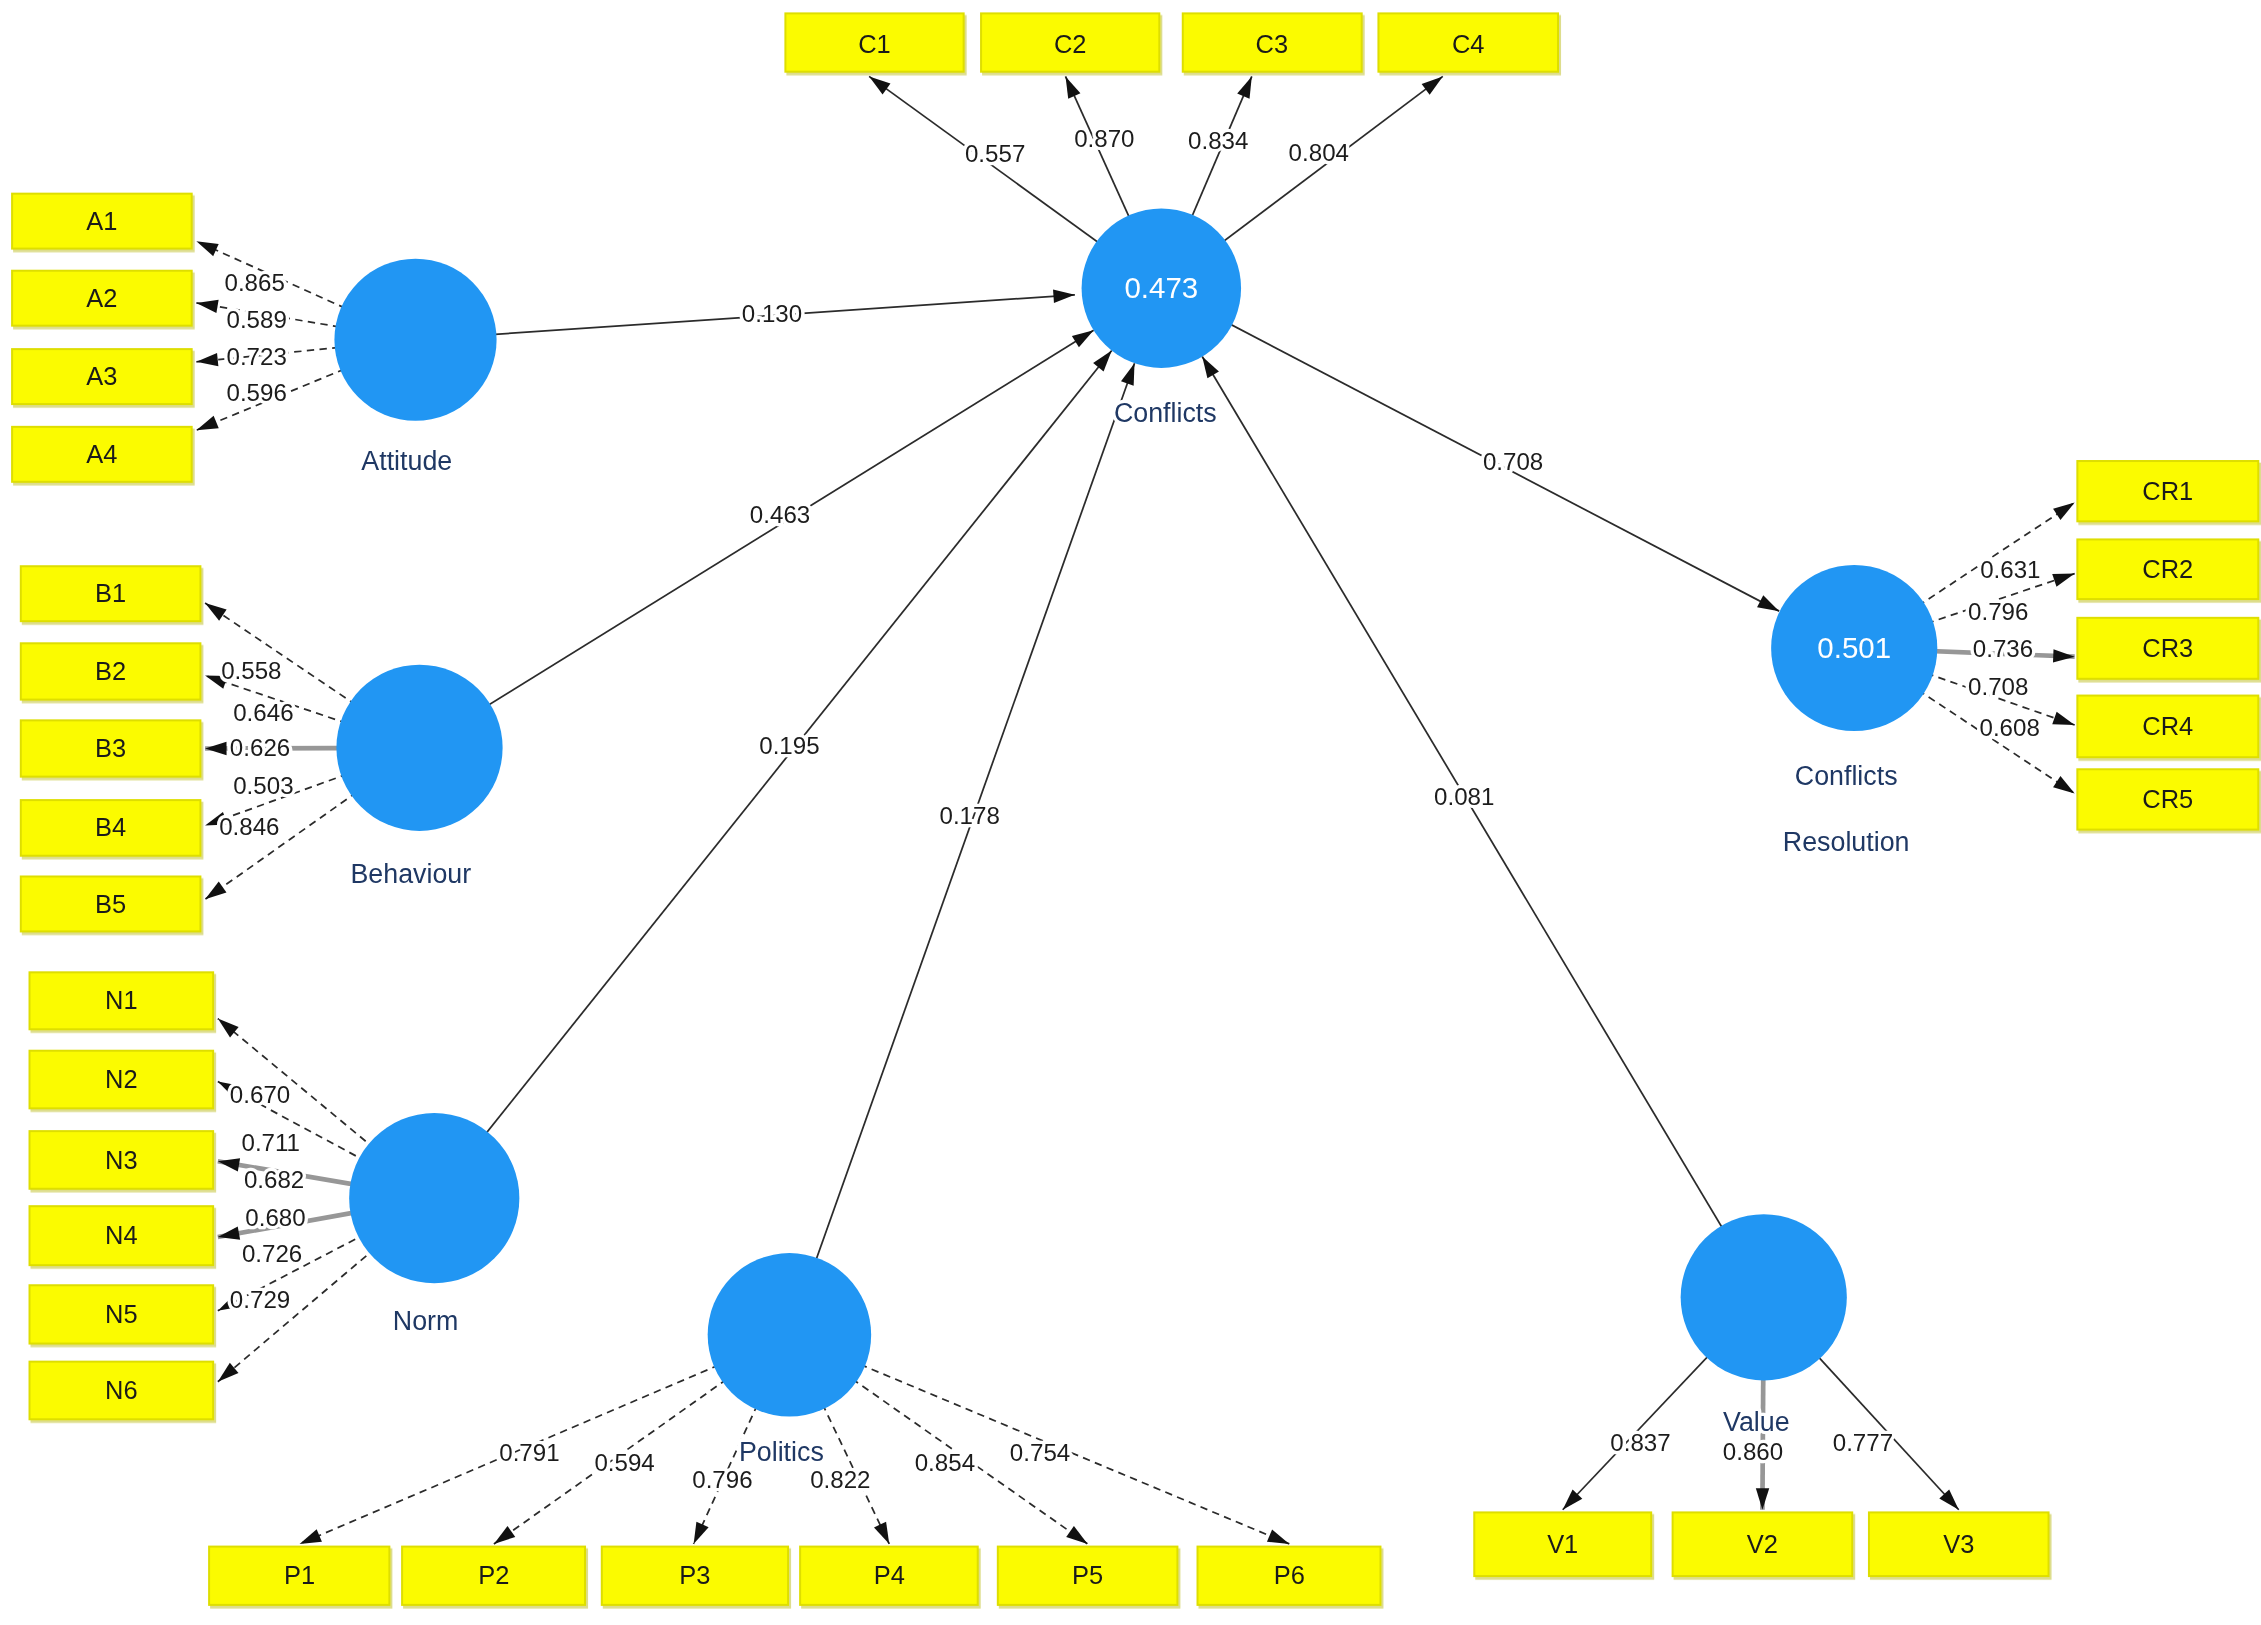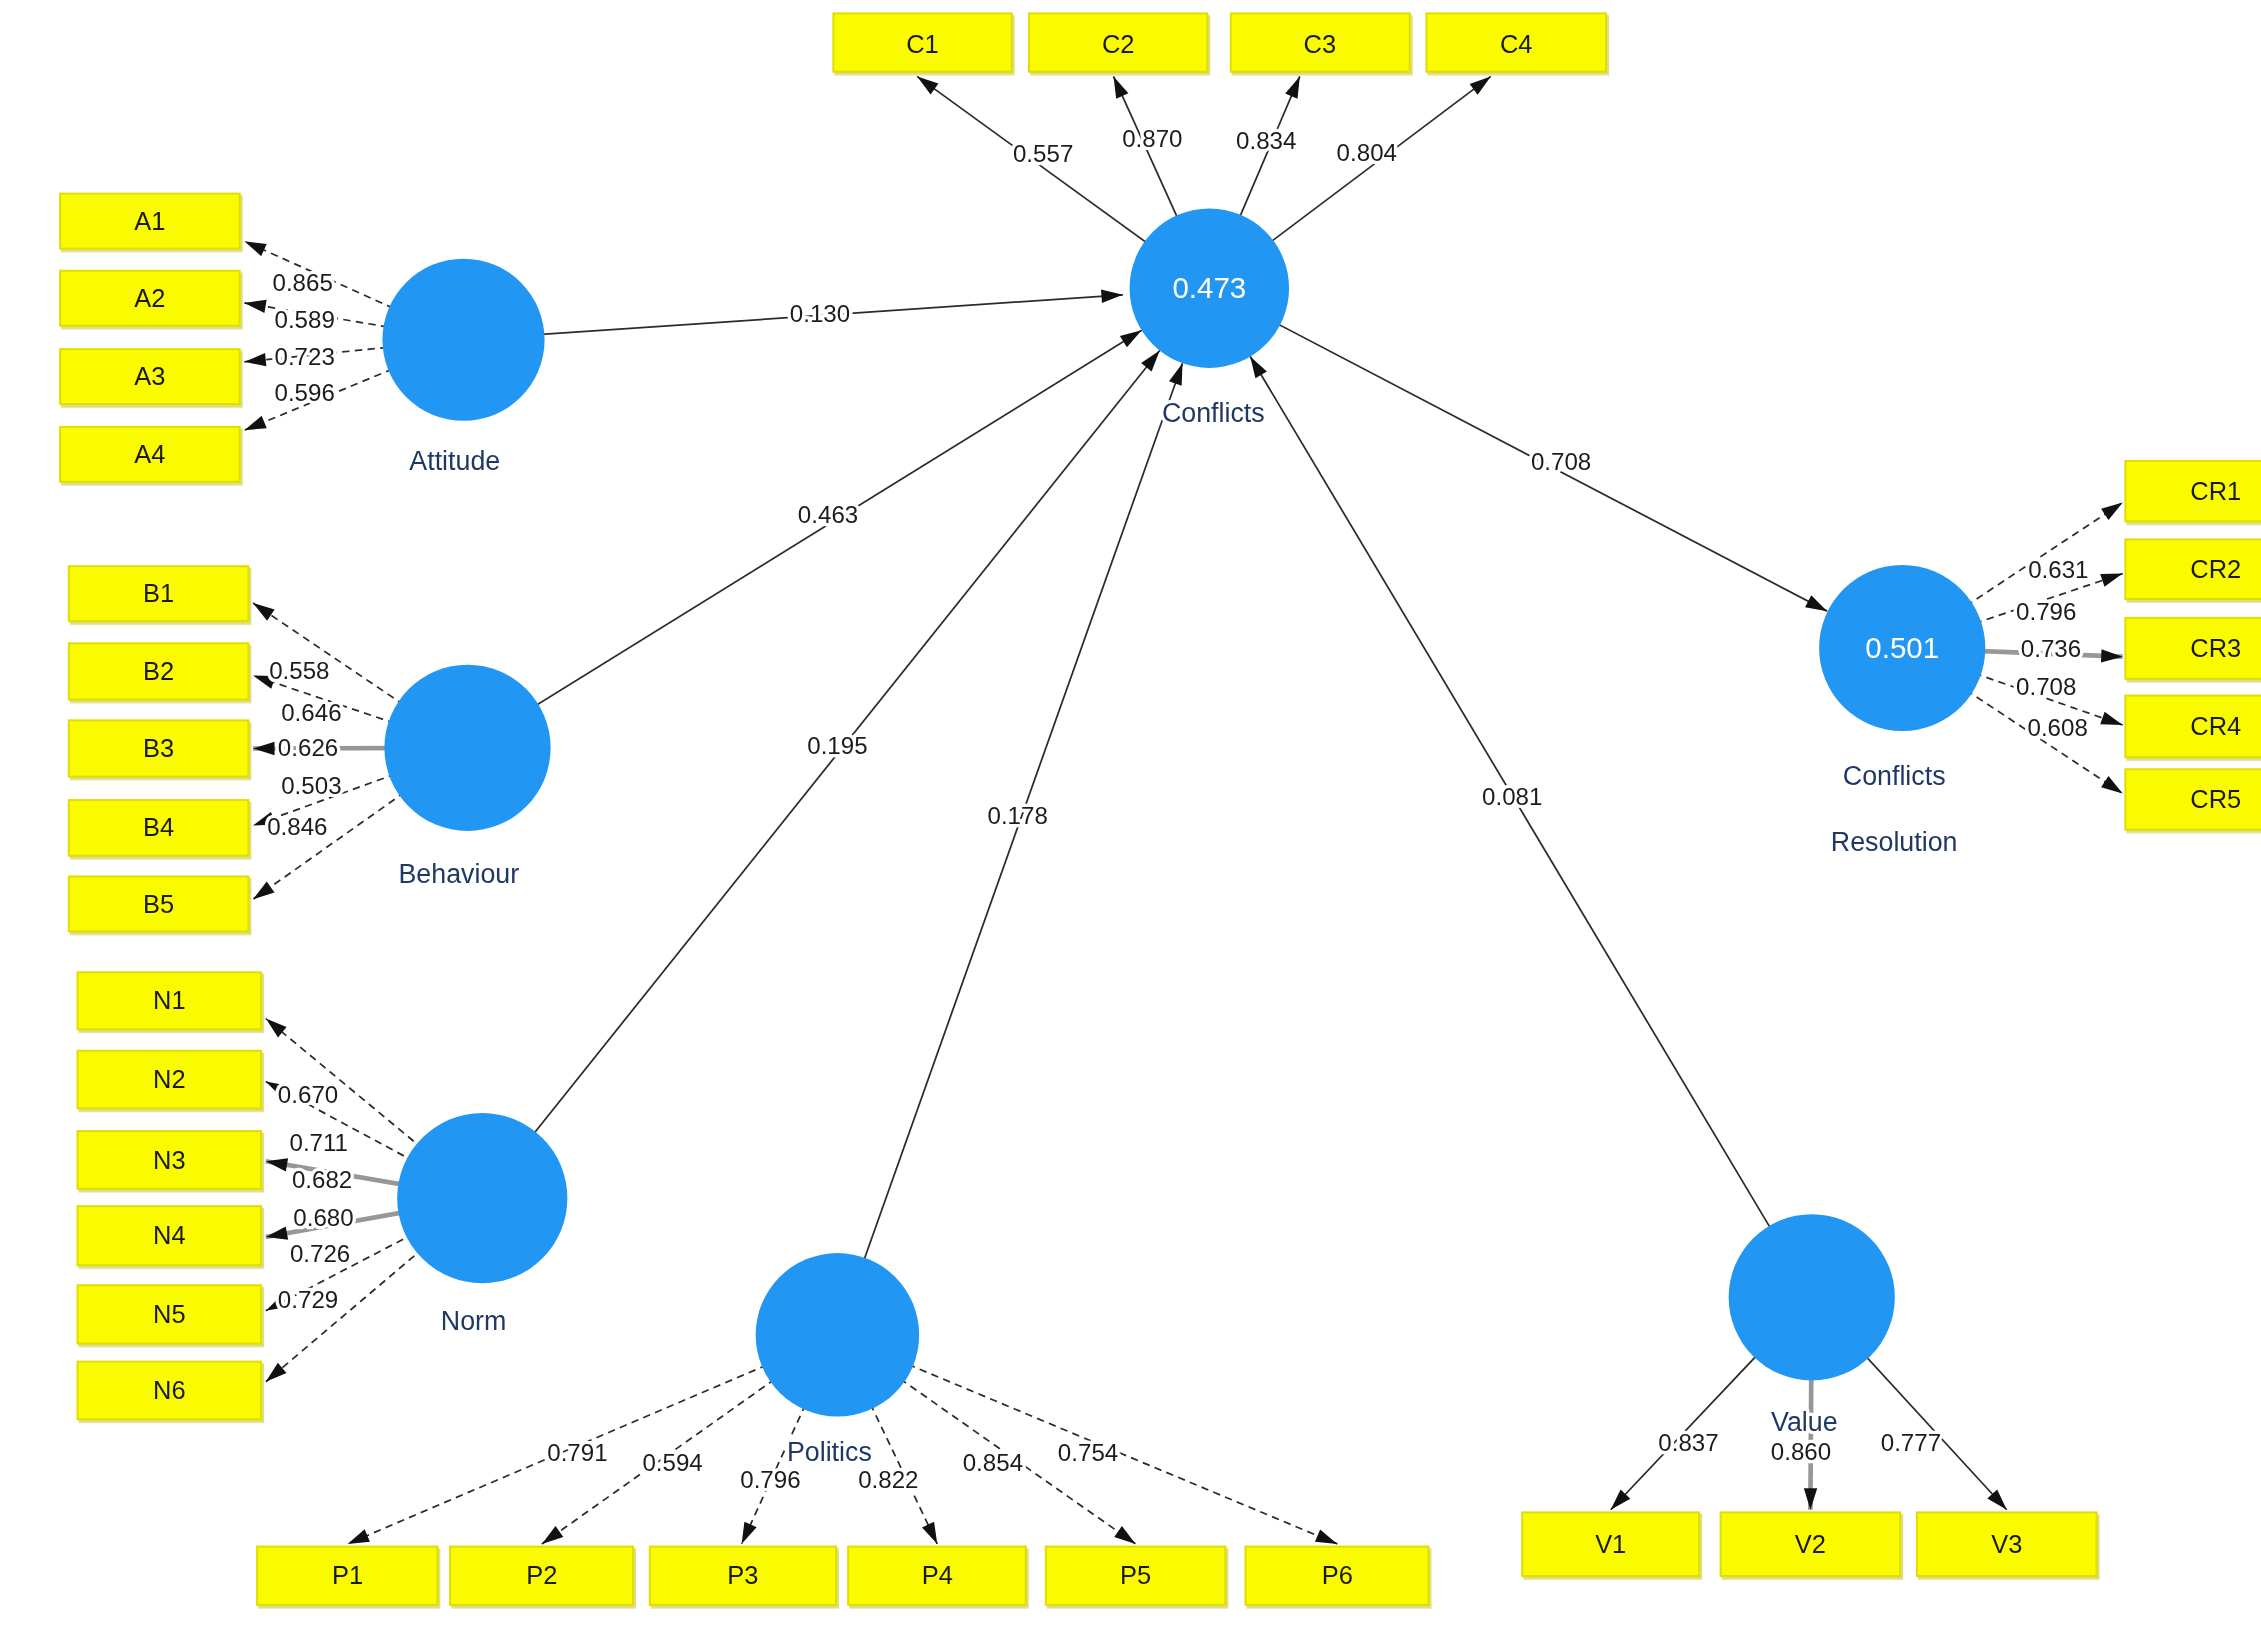--- a/index.html
+++ b/index.html
@@ -1,21 +1,20 @@
 <!DOCTYPE html>
 <html style="font-size:10.7px"><head>
 <meta charset="utf-8">
 <style>
   html,body { margin:0; padding:0; background:#ffffff; }
   .canvas-wrap {
     position:relative;
     width:1810px; height:1625px;
     background:#ffffff;
     font-family:"Liberation Sans", sans-serif;
-    padding-left:48px;
   }
   svg { display:block; }
 
   
   .ln   { stroke:#2b2b2b; stroke-width:2.6; fill:none; marker-end:url(#arw); }
   .dsh  { stroke-dasharray:11 8; }
   .gray { stroke:#979797; stroke-width:7; stroke-dasharray:none; }
 
   
   .ind-box { fill:#fbfb00; stroke:#dede00; stroke-width:3; filter:drop-shadow(3px 4px 0 rgba(180,180,0,.45)); }

